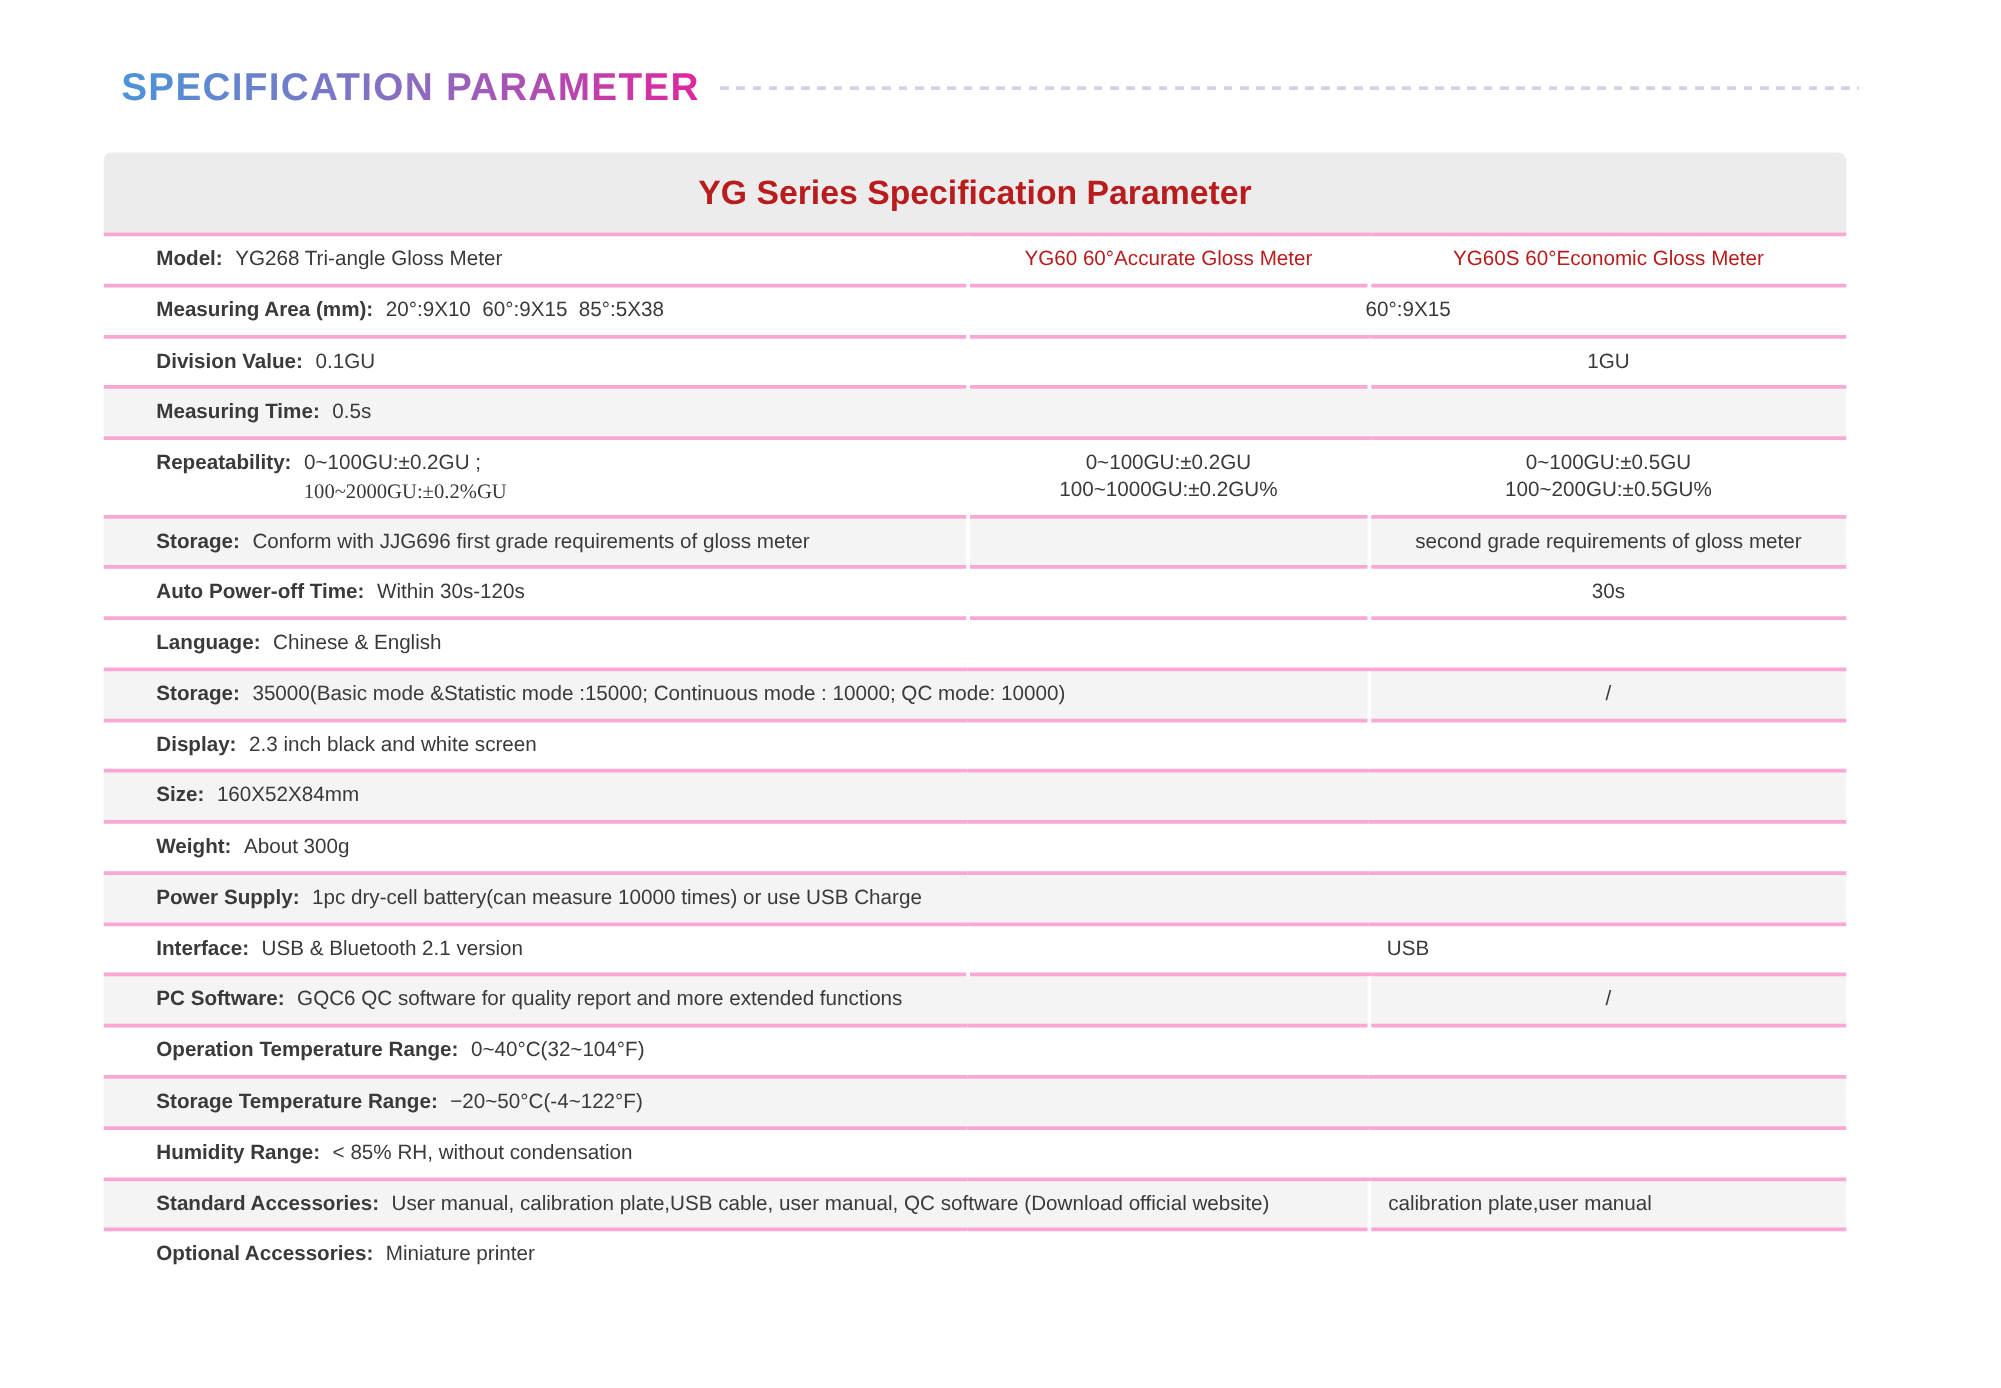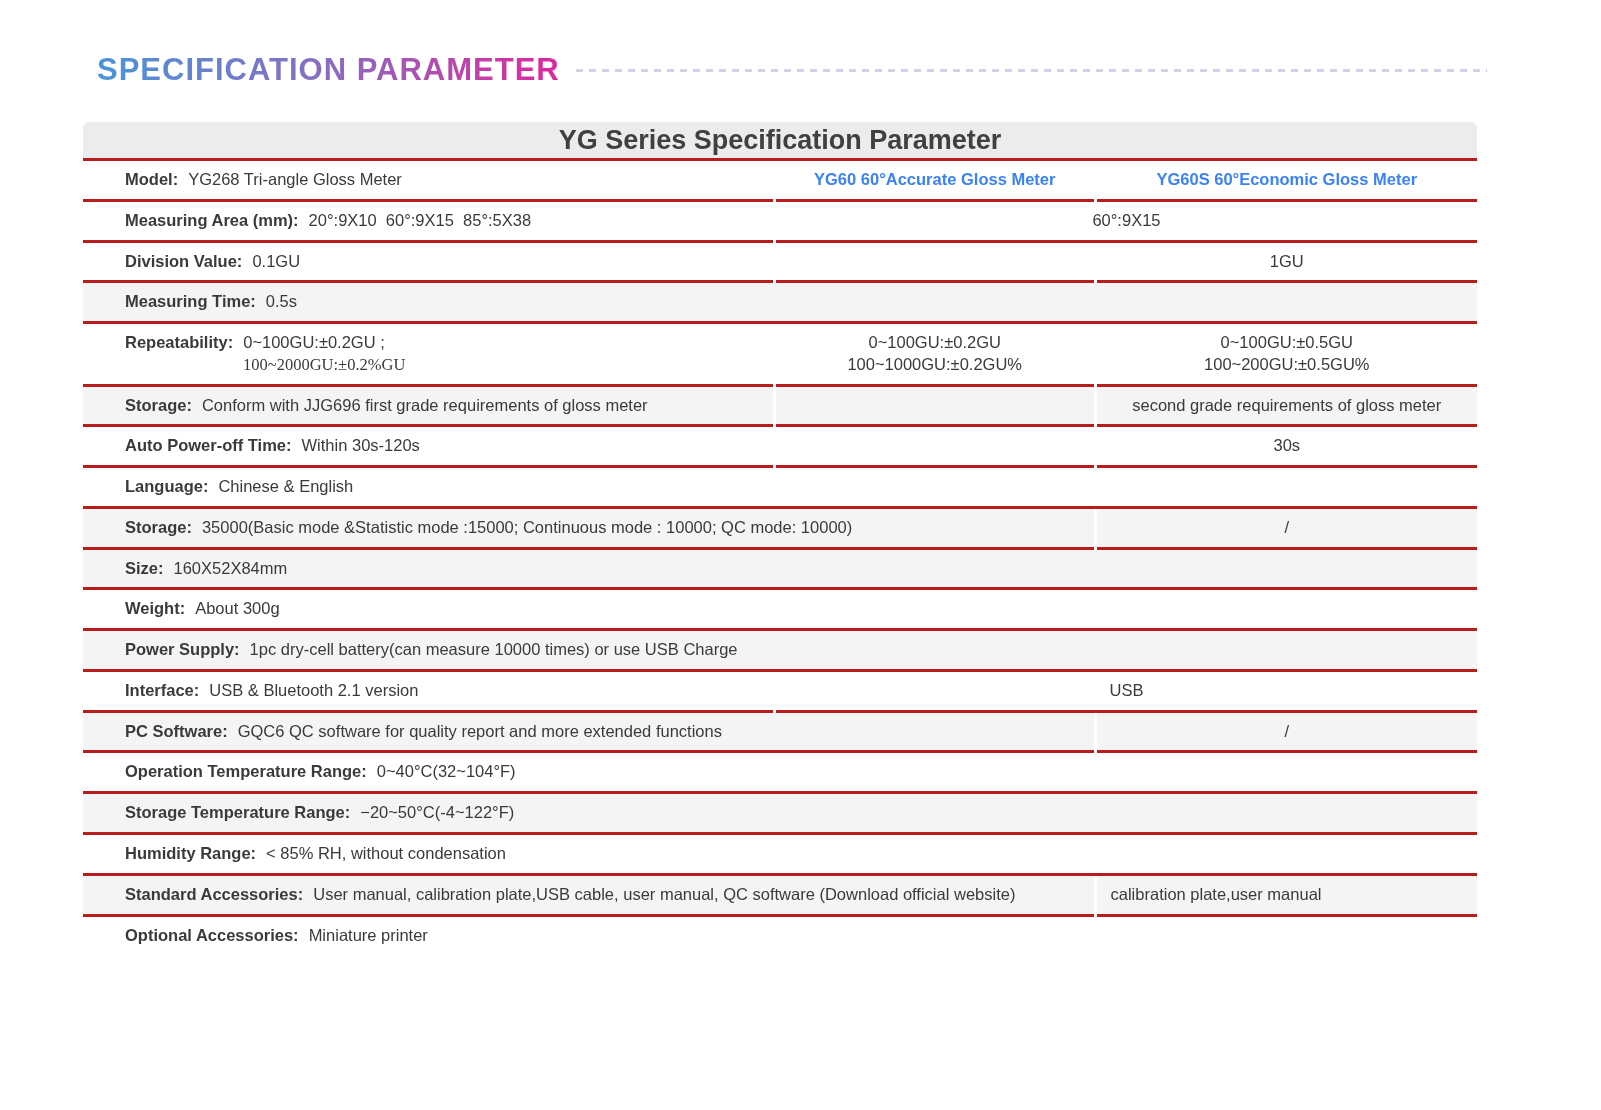--- a/index.html
+++ b/index.html
@@ -35,52 +35,52 @@
     background: repeating-linear-gradient(90deg,
       var(--dash, #d8d0e6) 0 7px, transparent 7px 13px);
   }
 
   
   .table-wrap {
     margin: 34px 124px 0 83px;
   }
   .table-title {
     background: var(--title-bg, #ececec);
-    height: 36px;
+    height: 64px;
     display: flex;
     align-items: center;
     justify-content: center;
     font-size: 27px;
     font-weight: 600;
-    color: #404040;
+    color: #b91c1c;
     border-radius: 6px 6px 0 0;
   }
   table.spec-table {
     width: 100%;
     border-collapse: collapse;
     table-layout: fixed;
     font-size: 16.5px;
     line-height: 1.32;
     color: #3a3a3a;
   }
   .spec-table td {
     vertical-align: middle;
-    border-top: 3px solid #b91c1c;
+    border-top: 3px solid #f9a8d4;
   }
   .spec-table td + td { border-left: 3px solid #ffffff; }
   .spec-table tr.shade td { background: var(--shade, #f4f4f4); }
 
   .label-cell { padding: 8px 10px 8px 42px; }
   .lab  { font-weight: bold; margin-right: 10px; white-space: pre-wrap; }
   .val  { white-space: pre-wrap; }
   .val2 { padding-left: 118px; white-space: pre-wrap; font-family: Liberation Serif, serif; }
 
   .center-cell { text-align: center; padding: 8px 6px; }
   .center-cell.left { text-align: left; padding-left: 14px; }
-  .center-cell.bold { font-weight: bold; color: #3b82f6; margin-top: 43px; }
+  .center-cell.bold { font-weight: normal; color: #b91c1c; margin-top: 43px; }
 </style>
 </head>
 <body>
 
 <div class="page">
 
   <div class="heading-row">
     <span class="heading" style="background-image: linear-gradient(90deg, rgb(74, 148, 216), rgb(138, 108, 192), rgb(224, 38, 158));">SPECIFICATION PARAMETER</span>
     <span class="dashes"></span>
   </div>
@@ -171,20 +171,25 @@
             </td>
           </tr>
           <tr class="shade">
             <td class="label-cell" colspan="2">
               <div><span class="lab">Storage:</span><span class="val">35000(Basic mode &amp;Statistic mode :15000; Continuous mode : 10000; QC mode: 10000)</span></div>
             </td>
             <td class="center-cell" colspan="1">
               <div>/</div>
             </td>
           </tr>
+          <tr>
+            <td class="label-cell" colspan="3">
+              <div><span class="lab">Display:</span><span class="val">2.3 inch black and white screen</span></div>
+            </td>
+          </tr>
           <tr class="shade">
             <td class="label-cell" colspan="3">
               <div><span class="lab">Size:</span><span class="val">160X52X84mm</span></div>
             </td>
           </tr>
           <tr>
             <td class="label-cell" colspan="3">
               <div><span class="lab">Weight:</span><span class="val">About 300g</span></div>
             </td>
           </tr>

